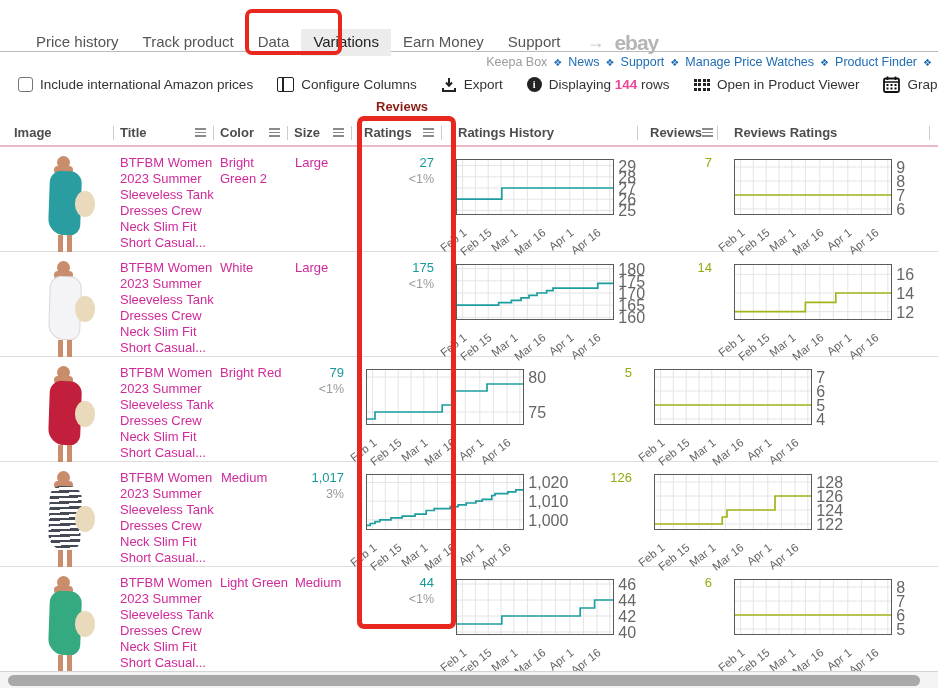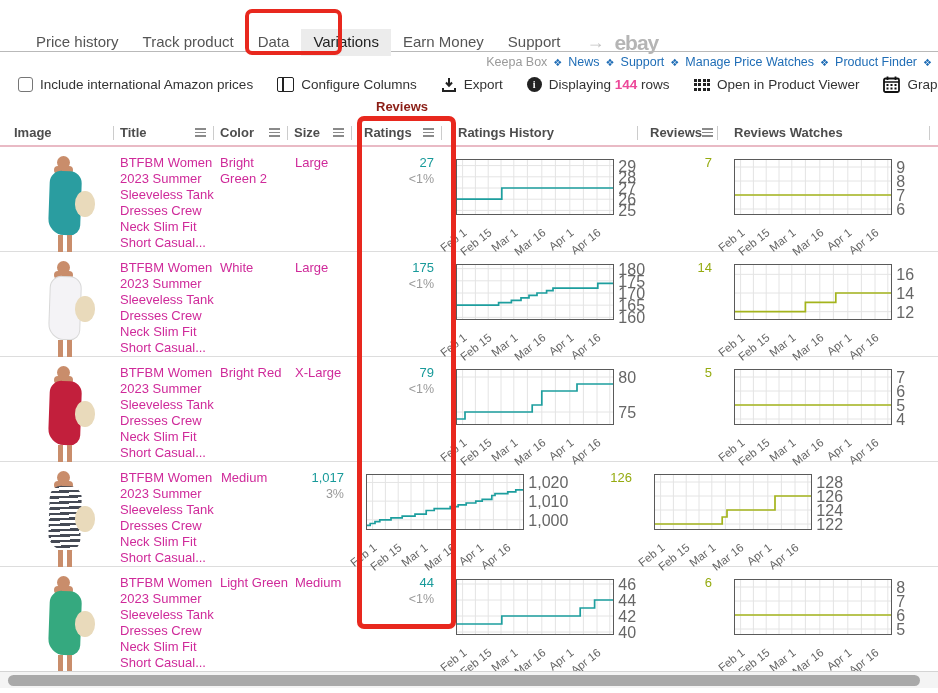--- a/index.html
+++ b/index.html
@@ -218,21 +218,21 @@
         </div>
       <div class="th pad12">
           <span>Reviews</span>
           <span class="menu-icon">
             <i></i>
             <i></i>
             <i></i>
           </span>
         </div>
       <div class="th pad16">
-          <span>Reviews Watches</span>
+          <span>Reviews Ratings</span>
         </div>
     </div>
     <div id="rows-host">
     <div class="grid-row trow">
       <div class="cell">
         <div class="img-box">
           <span class="head"></span>
           <span class="neckarm"></span>
           <span class="dress" style="background: rgb(42, 157, 160);"></span>
           <span class="bag"></span>
@@ -445,21 +445,20 @@
           <span class="dress" style="background: rgb(194, 31, 60);"></span>
           <span class="bag"></span>
           <span class="legs">
                 <i></i>
                 <i></i>
               </span>
         </div>
       </div>
       <div class="cell title-cell magenta">BTFBM Women 2023 Summer Sleeveless Tank Dresses Crew Neck Slim Fit Short Casual...</div>
       <div class="cell color-cell magenta">Bright Red</div>
-      <div class="cell size-cell magenta">X-Large</div>
       <div class="cell ratings-cell">
         <div class="ratings-val">79</div>
         <div class="pct">&lt;1%</div>
       </div>
       <div class="cell">
         <div class="chart-wrap">
               <div class="plot-row">
                 <svg width="160" height="56" style="border: 1px solid rgb(90, 90, 90);">
                   <line x1="5.6000000000000005" x2="5.6000000000000005" y1="0" y2="56" stroke="#e4e4e4"></line>
                   <line x1="18.400000000000002" x2="18.400000000000002" y1="0" y2="56" stroke="#e4e4e4"></line>

